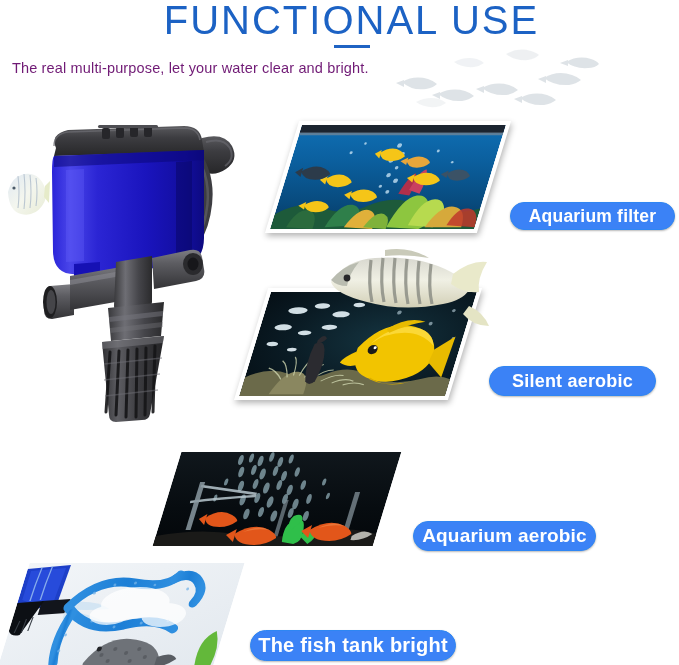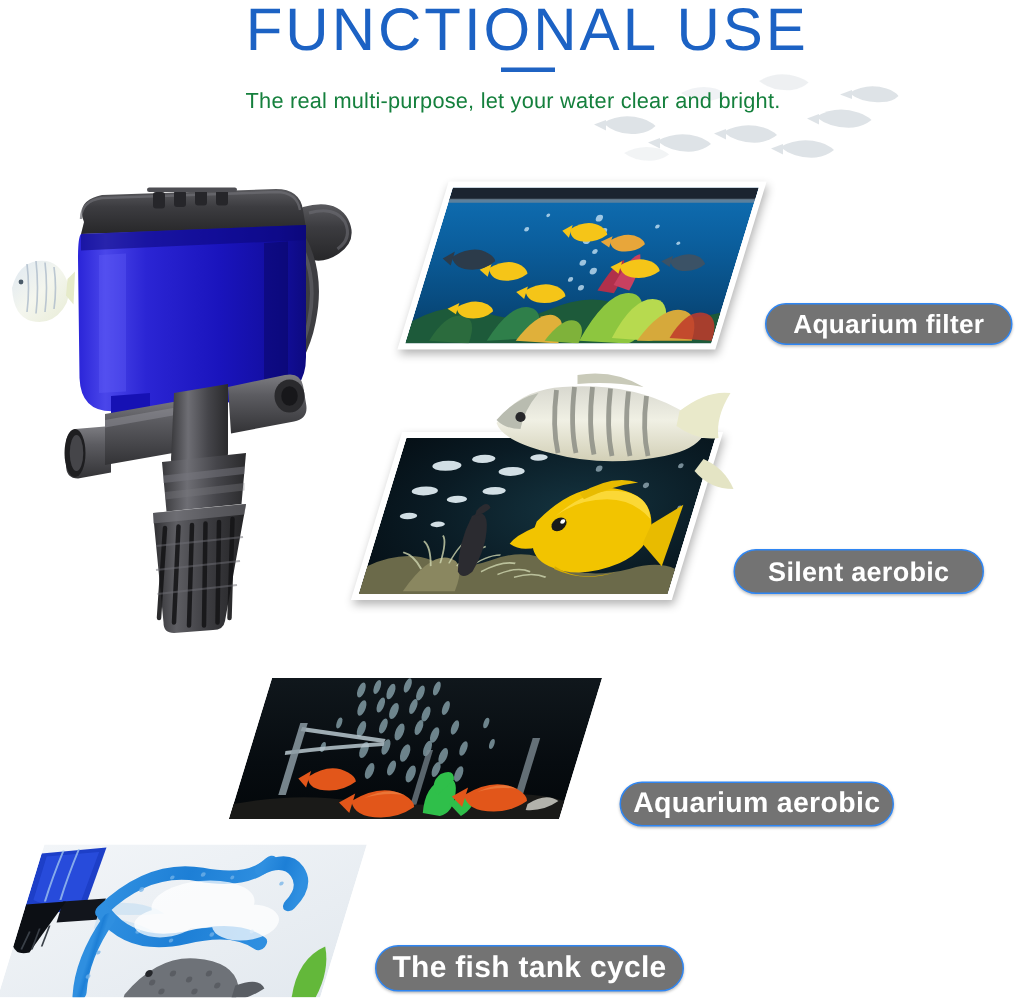--- a/index.html
+++ b/index.html
@@ -26,23 +26,22 @@
 
   #title-divider {
     position:absolute; left:50%; top:45px;
     transform:translateX(-50%);
     width:36px; height:3px;
     background:#1f63c3;
   }
 
   #subtitle {
     position:absolute; left:0; top:59px; width:660px;
-    text-align:center;
     font-size:14.5px; line-height:19px;
-    color:#15803d;
+    color:#701a75;
     letter-spacing:0.15px;
   }
 
   
   #fish-school-watermark {
     position:absolute; left:382px; top:42px;
     width:210px; height:68px;
     opacity:0.55;
     pointer-events:none;
   }
@@ -73,21 +72,21 @@
 
   
   #overlap-striped-fish {
     position:absolute; left:325px; top:248px;
     width:165px; height:82px;
   }
 
   
   .label-pill {
     position:absolute;
-    background:#737373;
+    background:#3b82f6;
     color:#ffffff;
     border-radius:999px;
     font-weight:bold;
     white-space:nowrap;
     text-align:center;
     box-shadow:0 1px 2px rgba(0,0,0,0.28);
     border:1.5px solid #2f86f3;
     display:flex; align-items:center; justify-content:center;
     letter-spacing:0.2px;
   }
@@ -574,13 +573,13 @@
     </svg>
   </div>
 </div>
 
 <div class="label-pill" id="label-aquarium-filter">Aquarium filter</div>
 
 <div class="label-pill" id="label-silent-running">Silent aerobic</div>
 
 <div class="label-pill" id="label-efficient-aerobic">Aquarium aerobic</div>
 
-<div class="label-pill" id="label-fish-tank-cycle">The fish tank cycle</div>
+<div class="label-pill" id="label-fish-tank-cycle">The fish tank bright</div>
 
 </body></html>

